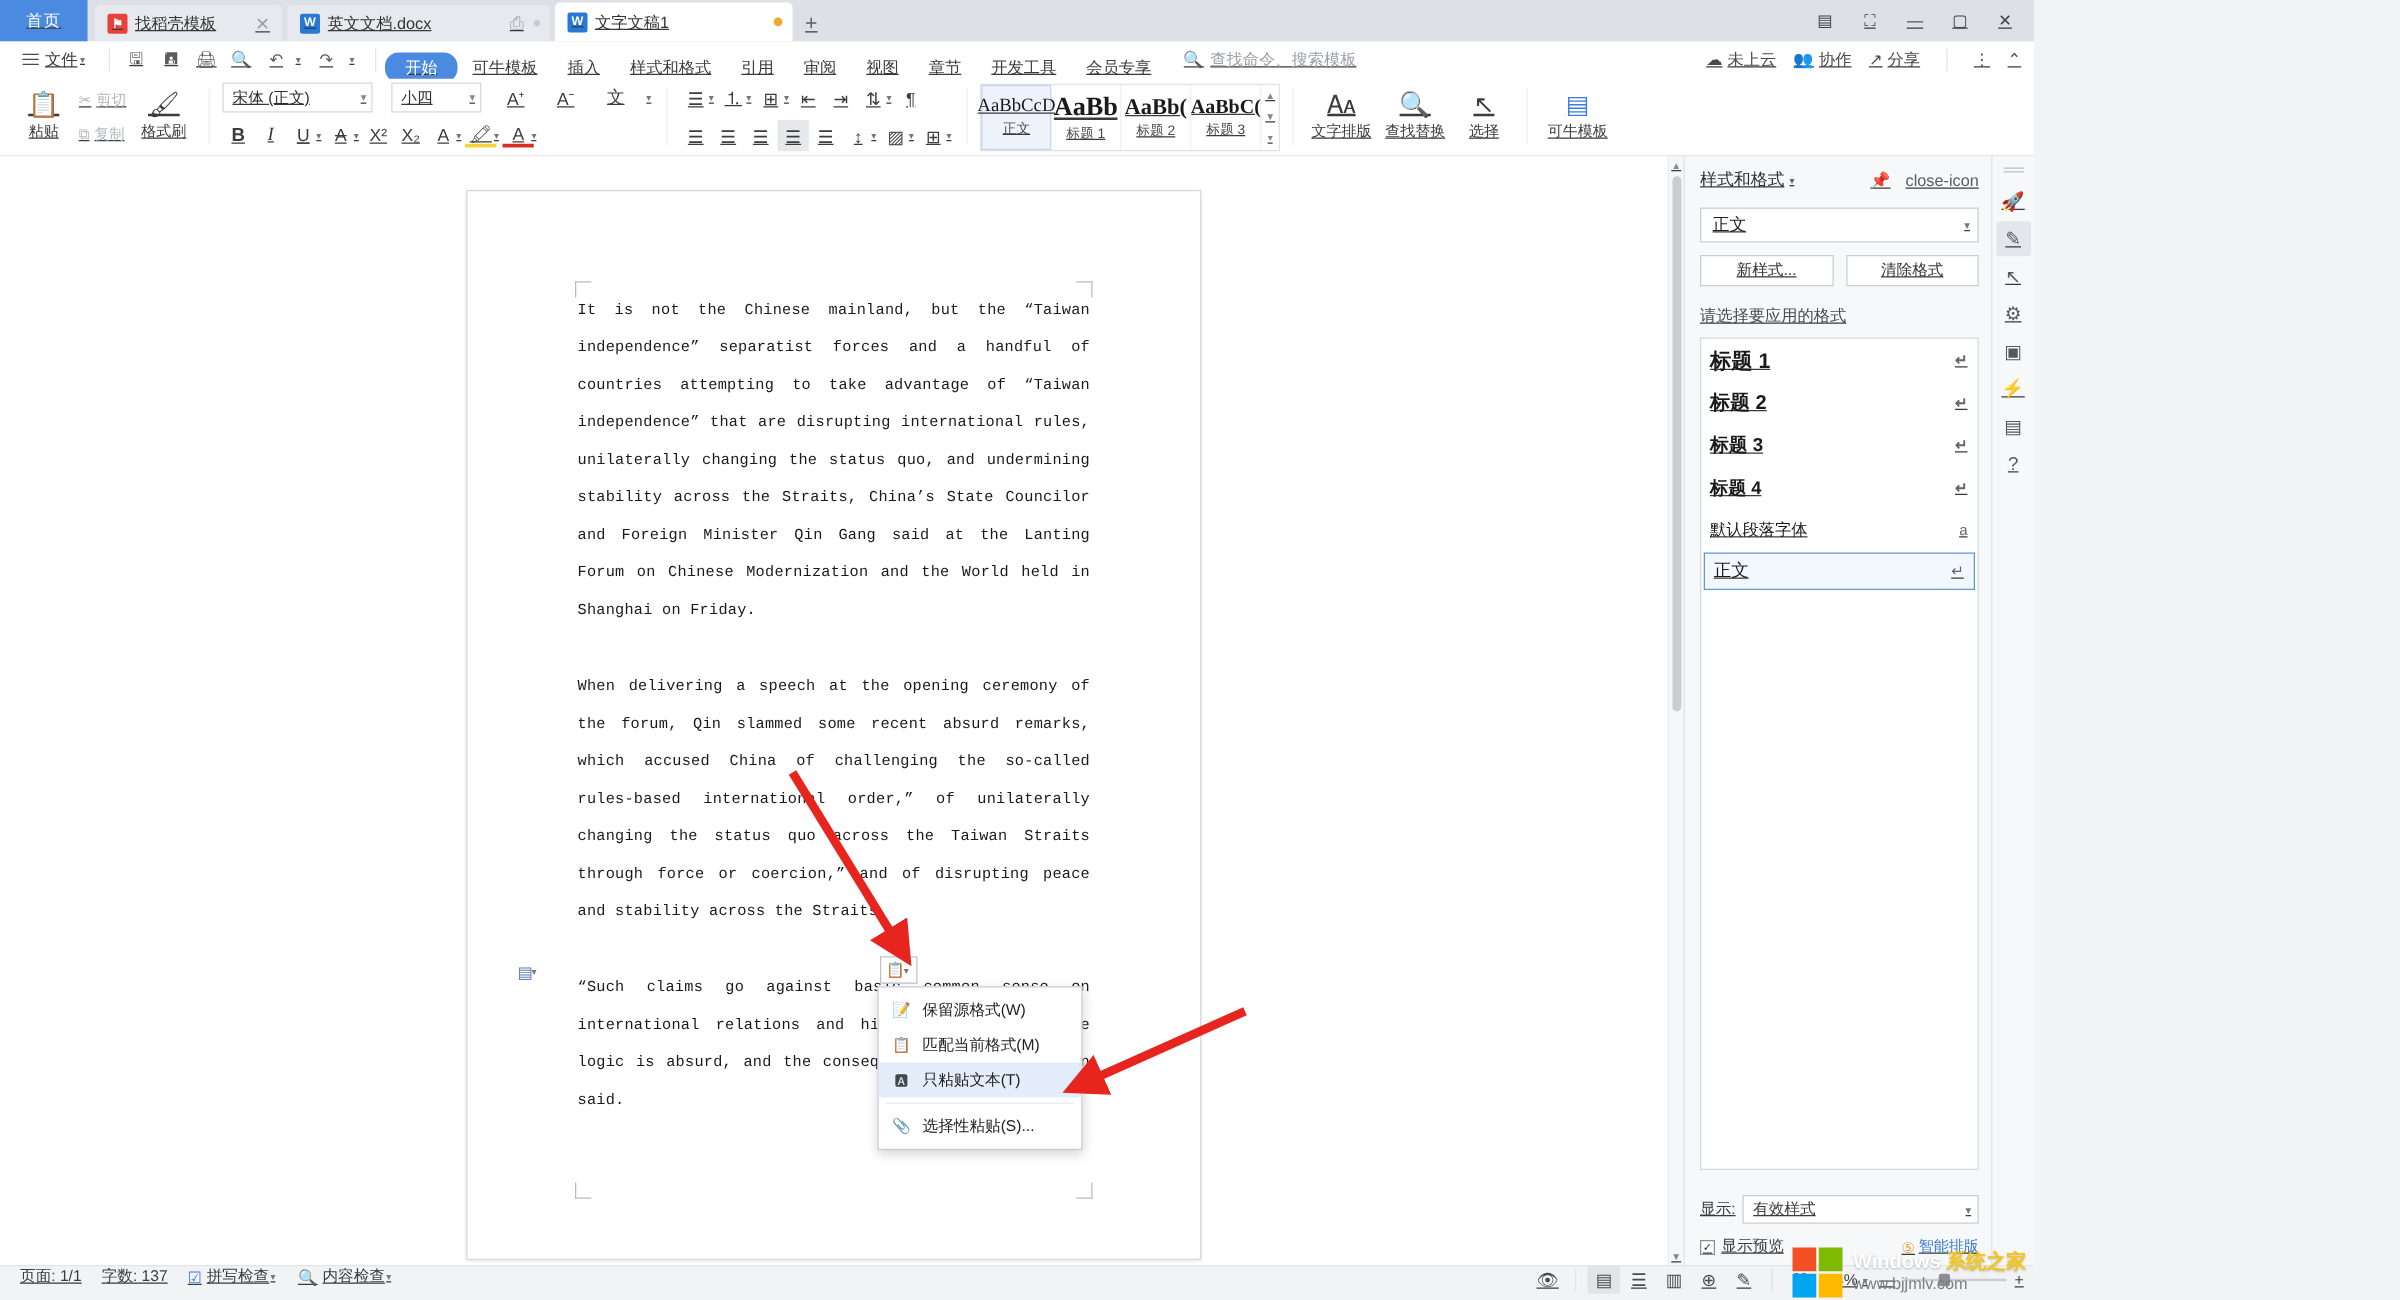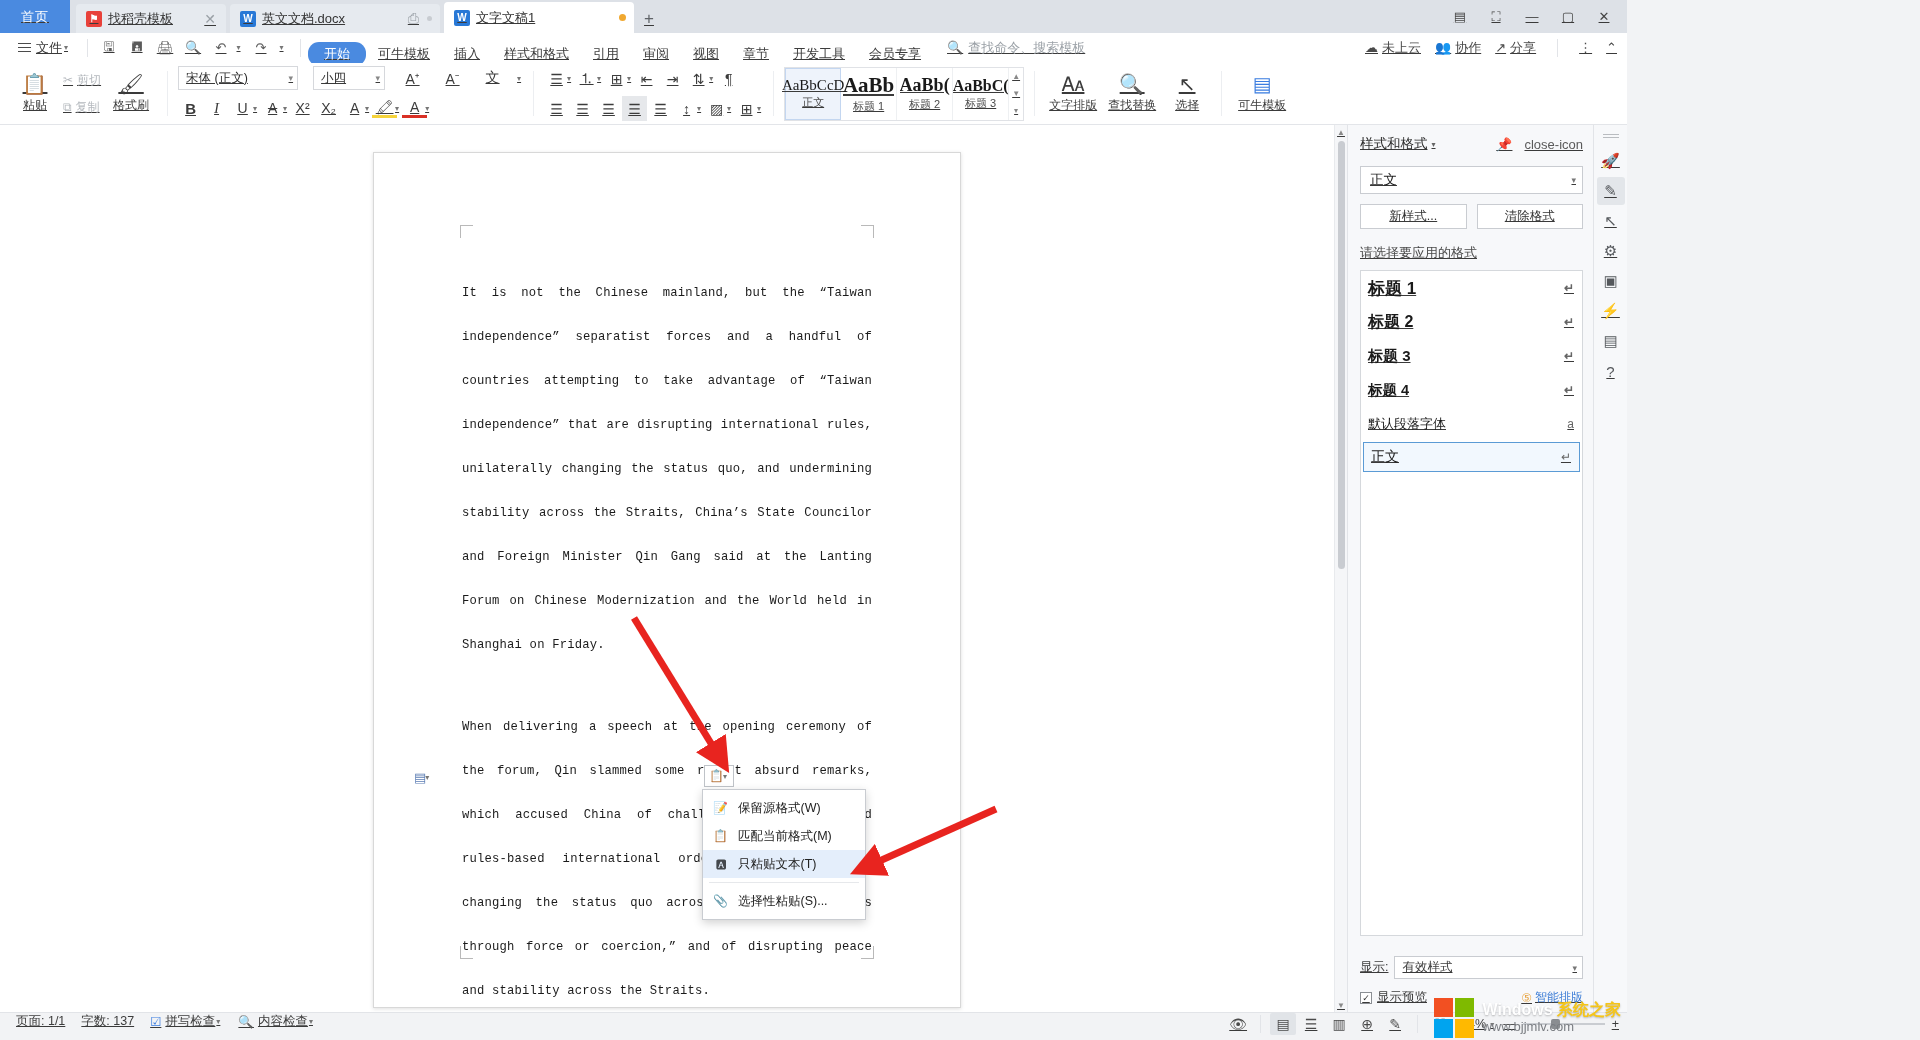--- a/index.html
+++ b/index.html
@@ -99,21 +99,21 @@
     width: 588px; margin-top: 27px; background: #fff; border: 1px solid #d8d8d8;
     box-shadow: 0 1px 4px rgba(0,0,0,.13); height: 856px; position: relative;
   }
   .corner { position: absolute; width: 13px; height: 13px; }
   .corner.tl { top: 72px; left: 86px; border-left: 1px solid #b9b9b9; border-top: 1px solid #b9b9b9; }
   .corner.tr { top: 72px; right: 86px; border-right: 1px solid #b9b9b9; border-top: 1px solid #b9b9b9; }
   .corner.bl { bottom: 48px; left: 86px; border-left: 1px solid #b9b9b9; border-bottom: 1px solid #b9b9b9; }
   .corner.br { bottom: 48px; right: 86px; border-right: 1px solid #b9b9b9; border-bottom: 1px solid #b9b9b9; }
   .doctext { position: absolute; left: 88px; right: 88px; top: 80px;
     font-family: "Liberation Mono", monospace; font-size: 12.2px; color: #1a1a1a; }
-  .doctext p { text-align: justify; line-height: 44px; margin-bottom: 31px; letter-spacing: .2px; margin-top: 38px; }
+  .doctext p { text-align: justify; line-height: 30px; margin-bottom: 31px; letter-spacing: .2px; }
   .doctext p:last-child { margin-bottom: 0; }
   .para-mark { position: absolute; left: 40px; font-size: 13px; color: #5e7fb5; display: flex; align-items: center; gap: 2px; }
 
   
   .vscroll { width: 13px; background: #f5f6f8; display: flex; flex-direction: column; align-items: center;
      border-left: 1px solid #e8eaed; }
   .vscroll .arr { font-size: 8px; color: #8a8a8a; height: 14px; display: flex; align-items: center; }
   .vscroll .thumb { width: 7px; background: #c9ccd1; border-radius: 4px; margin: 2px 0; flex: 1; max-height: 540px;}
   .vscroll .spacer { flex: 1; }
 

